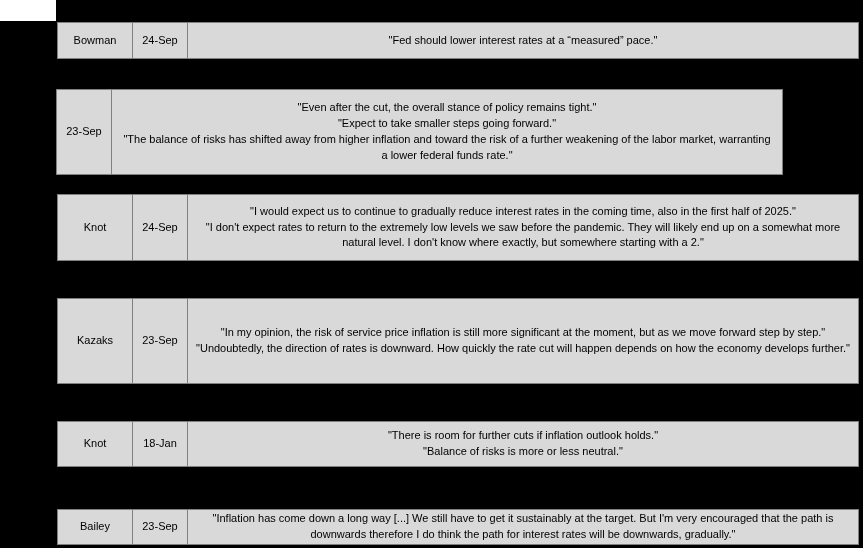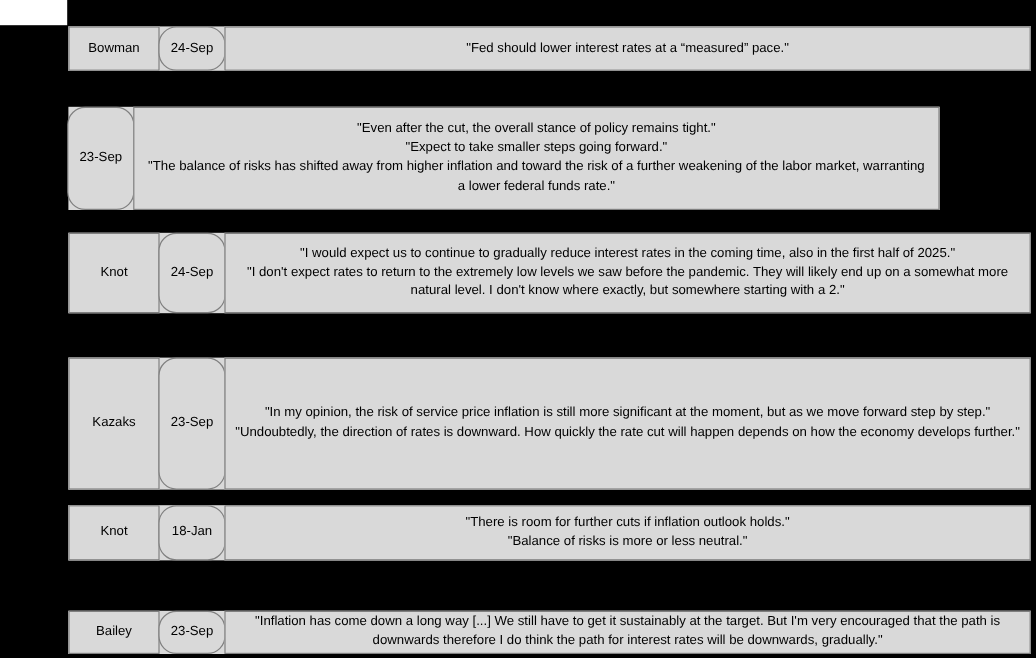--- a/index.html
+++ b/index.html
@@ -54,21 +54,20 @@
     line-height: 1.45;
   }
   .cell.speaker {
     width: 76px;
     min-width: 76px;
   }
   .cell.date {
     width: 56px;
     min-width: 56px;
     margin-left: -1px;
-    border-radius: 15px;
   }
   .cell.quote {
     width: 672px;
     min-width: 672px;
     margin-left: -1px;
     padding: 4px 8px;
     text-align: center;
   }
   .quote-lines {
     width: 100%;
@@ -106,21 +105,21 @@
       <div class="row" style="top: 194px; height: 67px;">
         <div class="cell speaker">Knot</div>
         <div class="cell date">24-Sep</div>
         <div class="cell quote">
           <div class="quote-lines">
             <div>"I would expect us to continue to gradually reduce interest rates in the coming time, also in the first half of 2025."</div>
             <div>"I don't expect rates to return to the extremely low levels we saw before the pandemic. They will likely end up on a somewhat more natural level. I don't know where exactly, but somewhere starting with a 2."</div>
           </div>
         </div>
       </div>
-      <div class="row" style="top: 298px; height: 110px;">
+      <div class="row" style="top: 298px; height: 86px;">
         <div class="cell speaker">Kazaks</div>
         <div class="cell date">23-Sep</div>
         <div class="cell quote">
           <div class="quote-lines">
             <div>"In my opinion, the risk of service price inflation is still more significant at the moment, but as we move forward step by step."</div>
             <div>"Undoubtedly, the direction of rates is downward. How quickly the rate cut will happen depends on how the economy develops further."</div>
           </div>
         </div>
       </div>
       <div class="row" style="top: 421px; height: 46px;">

